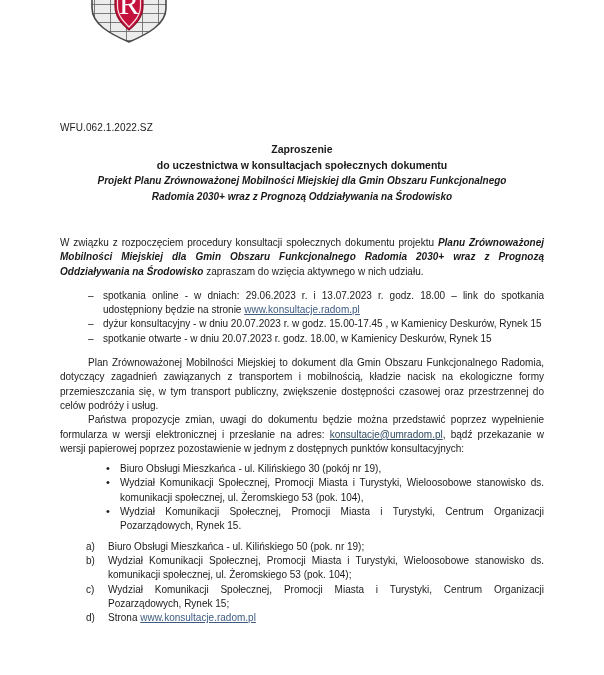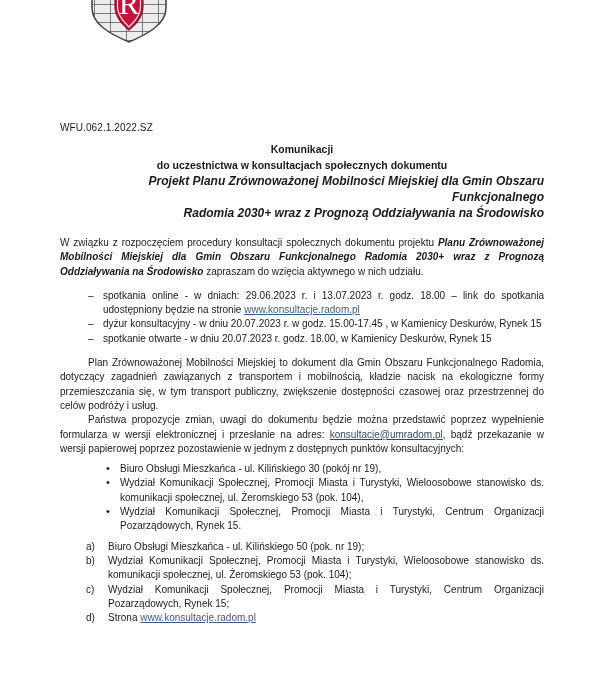--- a/index.html
+++ b/index.html
@@ -62,23 +62,22 @@
     text-align: center;
   }
   .title-line {
     font-weight: bold;
     font-size: 10.5px;
     line-height: 16px;
   }
   .title-ital {
     font-weight: bold;
     font-style: italic;
-    font-size: 12px;
+    font-size: 10px;
     line-height: 16px;
-    text-align: right;
   }
 
   
   .body-block {
     position: absolute;
     left: 60px;
     top: 236px;
     width: 484px;
     font-size: 10px;
     line-height: 14.3px;
@@ -187,21 +186,21 @@
       <path d="M31.5 -14 q11.5 -5.5 23 0 L54.5 19.5 C54.5 29.5 48.5 35.5 43 41 C37.5 35.5 31.5 29.5 31.5 19.5 Z" fill="none" stroke="#ffffff" stroke-width="1.2" opacity="0.85"></path>
 
       <text x="43" y="28" text-anchor="middle" font-family="Liberation Serif, serif" font-size="30" fill="#ffffff">R</text>
     </svg>
   </div>
 
 
   <div class="refno">WFU.062.1.2022.SZ</div>
 
   <div class="title-block">
-    <div class="title-line">Komunikacji</div>
+    <div class="title-line">Zaproszenie</div>
     <div class="title-line">do uczestnictwa w konsultacjach społecznych dokumentu</div>
     <div class="title-ital">Projekt Planu Zrównoważonej Mobilności Miejskiej dla Gmin Obszaru Funkcjonalnego</div>
     <div class="title-ital">Radomia 2030+  wraz z Prognozą Oddziaływania na Środowisko</div>
   </div>
 
   <div class="body-block">
 
     <p class="just"><span>W związku z rozpoczęciem procedury konsultacji społecznych dokumentu projektu </span><b class="it">Planu Zrównoważonej Mobilności Miejskiej dla Gmin Obszaru Funkcjonalnego Radomia 2030+ wraz z Prognozą Oddziaływania na Środowisko</b><span> zapraszam do wzięcia aktywnego w nich udziału.</span></p>
 
     <div class="gap"></div>

